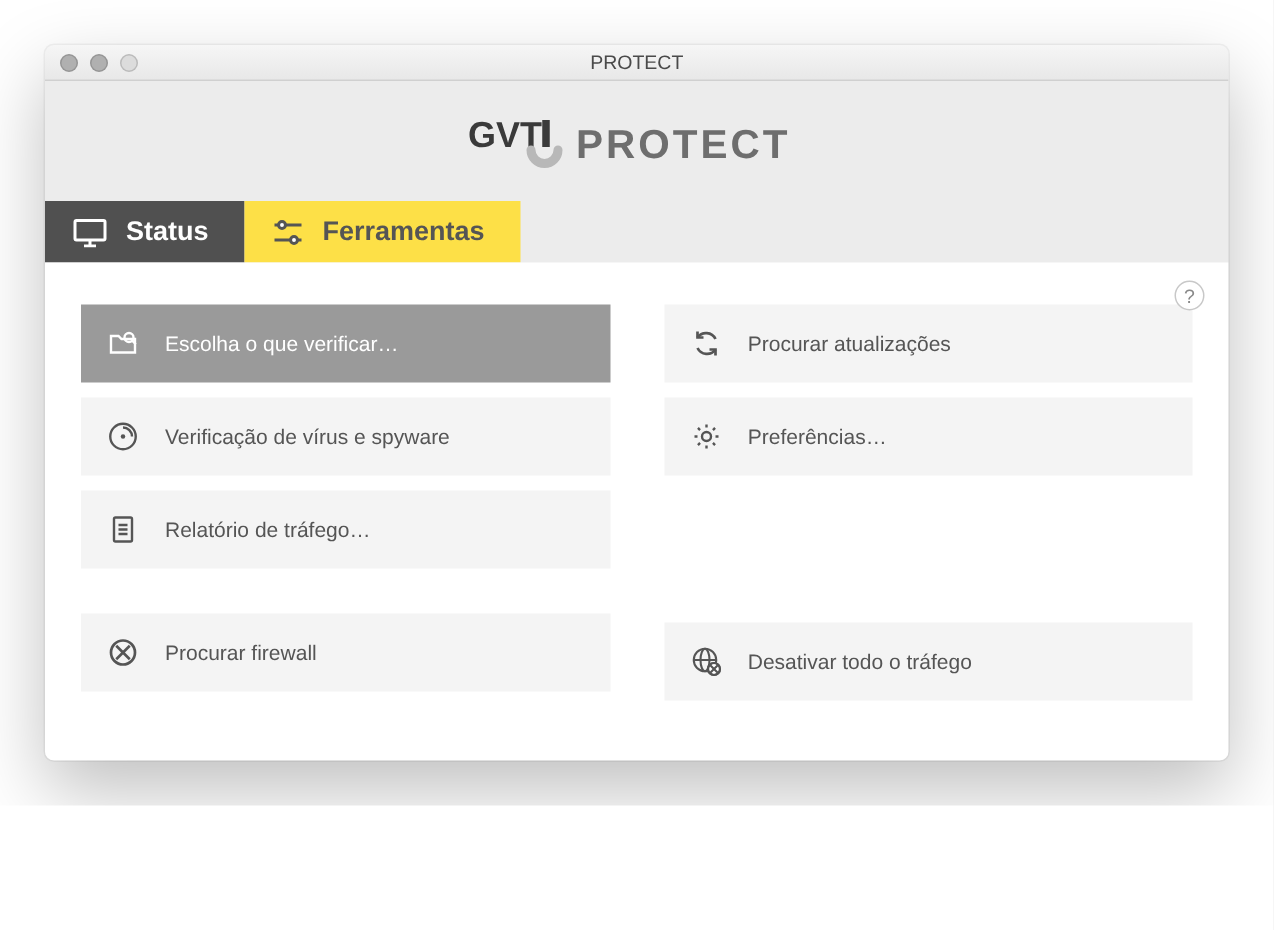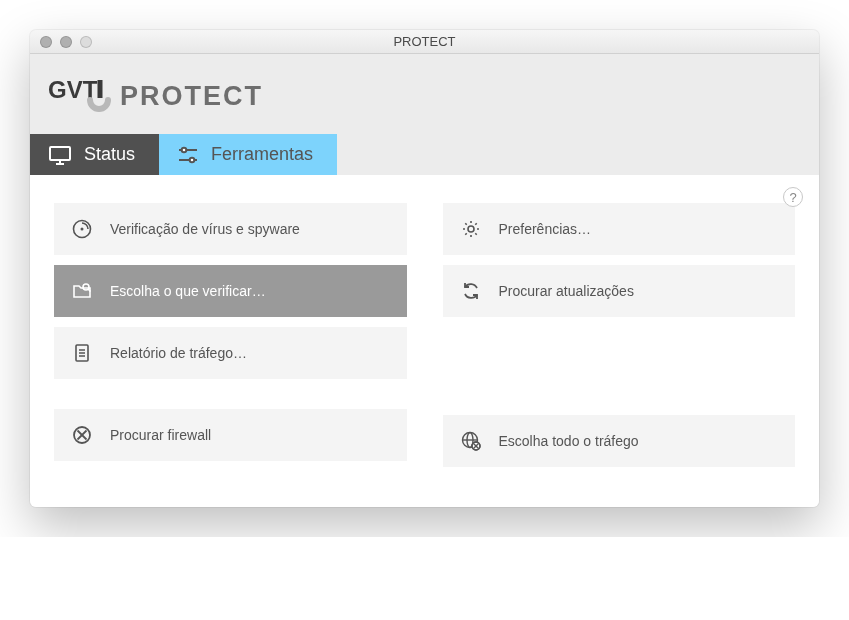--- a/index.html
+++ b/index.html
@@ -49,21 +49,21 @@
       position: absolute;
       left: 0; right: 0;
       text-align: center;
       font-size: 13px;
       color: #4a4a4a;
       font-weight: 400;
       pointer-events: none;
     }
     .header {
       display: flex;
-      justify-content: flex-start;
+      justify-content: center;
       align-items: center;
       padding: 22px 28px 18px 18px;
     }
     .logo-left {
       display: flex;
       align-items: center;
     }
     .brand-right {
       font-size: 27px;
       font-weight: 700;
@@ -74,27 +74,28 @@
       display: flex;
       padding-left: 0;
     }
     .tab {
       display: flex;
       align-items: center;
       gap: 12px;
       padding: 10px 24px 10px 18px;
       font-size: 18px;
       cursor: pointer;
+      font-weight: bold;
     }
     .tab.active {
       background: #505050;
       color: #fff;
     }
     .tab.inactive {
-      background: #7dd3fc;
+      background: #fde047;
       color: #555;
     }
     .tab .icon {
       display: flex;
       align-items: center;
     }
     .content {
       background: #fff;
       padding: 18px 24px 40px 24px;
       position: relative;
@@ -204,40 +205,40 @@
   </div>
 
   <div class="content">
     <div class="help-btn">
       <span>?</span>
     </div>
 
     <div class="columns">
       <div class="col">
 
+        <button class="action-btn selected">
+          <span class="icon">
+            <svg width="20" height="20" viewBox="0 0 20 20" fill="none" stroke="#fff" stroke-width="1.6">
+              <path d="M2 5 L2 16 L18 16 L18 7 L9 7 L7 5 Z"></path>
+              <circle cx="14" cy="6" r="3"></circle>
+              <line x1="16" y1="8" x2="18.5" y2="10.5"></line>
+            </svg>
+          </span>
+          <span>Escolha o que verificar…</span>
+        </button>
+
         <button class="action-btn">
           <span class="icon">
             <svg width="20" height="20" viewBox="0 0 20 20" fill="none" stroke="#555" stroke-width="1.6">
               <circle cx="10" cy="10" r="8.5"></circle>
               <path d="M10 4 A6 6 0 0 1 16 10"></path>
               <circle cx="10" cy="10" r="1.5" fill="#555" stroke="none"></circle>
             </svg>
           </span>
           <span>Verificação de vírus e spyware</span>
-        </button>
-
-        <button class="action-btn selected">
-          <span class="icon">
-            <svg width="20" height="20" viewBox="0 0 20 20" fill="none" stroke="#fff" stroke-width="1.6">
-              <path d="M2 5 L2 16 L18 16 L18 7 L9 7 L7 5 Z"></path>
-              <circle cx="14" cy="6" r="3"></circle>
-              <line x1="16" y1="8" x2="18.5" y2="10.5"></line>
-            </svg>
-          </span>
-          <span>Escolha o que verificar…</span>
         </button>
 
         <button class="action-btn">
           <span class="icon">
             <svg width="20" height="20" viewBox="0 0 20 20" fill="none" stroke="#555" stroke-width="1.6">
               <rect x="4" y="2" width="12" height="16" rx="1"></rect>
               <line x1="7" y1="7" x2="13" y2="7"></line>
               <line x1="7" y1="10" x2="13" y2="10"></line>
               <line x1="7" y1="13" x2="13" y2="13"></line>
             </svg>
@@ -256,53 +257,53 @@
             </svg>
           </span>
           <span>Procurar firewall</span>
         </button>
       </div>
 
       <div class="col">
 
         <button class="action-btn">
           <span class="icon">
-            <svg width="20" height="20" viewBox="0 0 20 20" fill="none" stroke="#555" stroke-width="1.6">
-              <circle cx="10" cy="10" r="3"></circle>
-              <path d="M10 2 L10 4 M10 16 L10 18 M2 10 L4 10 M16 10 L18 10 M4.3 4.3 L5.7 5.7 M14.3 14.3 L15.7 15.7 M4.3 15.7 L5.7 14.3 M14.3 5.7 L15.7 4.3"></path>
-            </svg>
-          </span>
-          <span>Preferências…</span>
-        </button>
-
-        <button class="action-btn">
-          <span class="icon">
             <svg width="20" height="20" viewBox="0 0 20 20" fill="none" stroke="#555" stroke-width="1.8">
               <path d="M16 7 A7 7 0 0 0 4 6"></path>
               <polyline points="4,2 4,6 8,6"></polyline>
               <path d="M4 13 A7 7 0 0 0 16 14"></path>
               <polyline points="16,18 16,14 12,14"></polyline>
             </svg>
           </span>
           <span>Procurar atualizações</span>
+        </button>
+
+        <button class="action-btn">
+          <span class="icon">
+            <svg width="20" height="20" viewBox="0 0 20 20" fill="none" stroke="#555" stroke-width="1.6">
+              <circle cx="10" cy="10" r="3"></circle>
+              <path d="M10 2 L10 4 M10 16 L10 18 M2 10 L4 10 M16 10 L18 10 M4.3 4.3 L5.7 5.7 M14.3 14.3 L15.7 15.7 M4.3 15.7 L5.7 14.3 M14.3 5.7 L15.7 4.3"></path>
+            </svg>
+          </span>
+          <span>Preferências…</span>
         </button>
 
         <div class="spacer"></div>
         <div style="height:58px"></div>
 
         <button class="action-btn">
           <span class="icon">
             <svg width="20" height="20" viewBox="0 0 20 20" fill="none" stroke="#555" stroke-width="1.4">
               <circle cx="9" cy="9" r="7.5"></circle>
               <ellipse cx="9" cy="9" rx="3" ry="7.5"></ellipse>
               <line x1="1.5" y1="9" x2="16.5" y2="9"></line>
               <circle cx="15" cy="15" r="4" fill="#fff"></circle>
               <circle cx="15" cy="15" r="4"></circle>
               <line x1="12.5" y1="12.5" x2="17.5" y2="17.5"></line>
               <line x1="17.5" y1="12.5" x2="12.5" y2="17.5"></line>
             </svg>
           </span>
-          <span>Escolha todo o tráfego</span>
+          <span>Desativar todo o tráfego</span>
         </button>
       </div>
     </div>
   </div>
 </div>
 
 </body></html>

